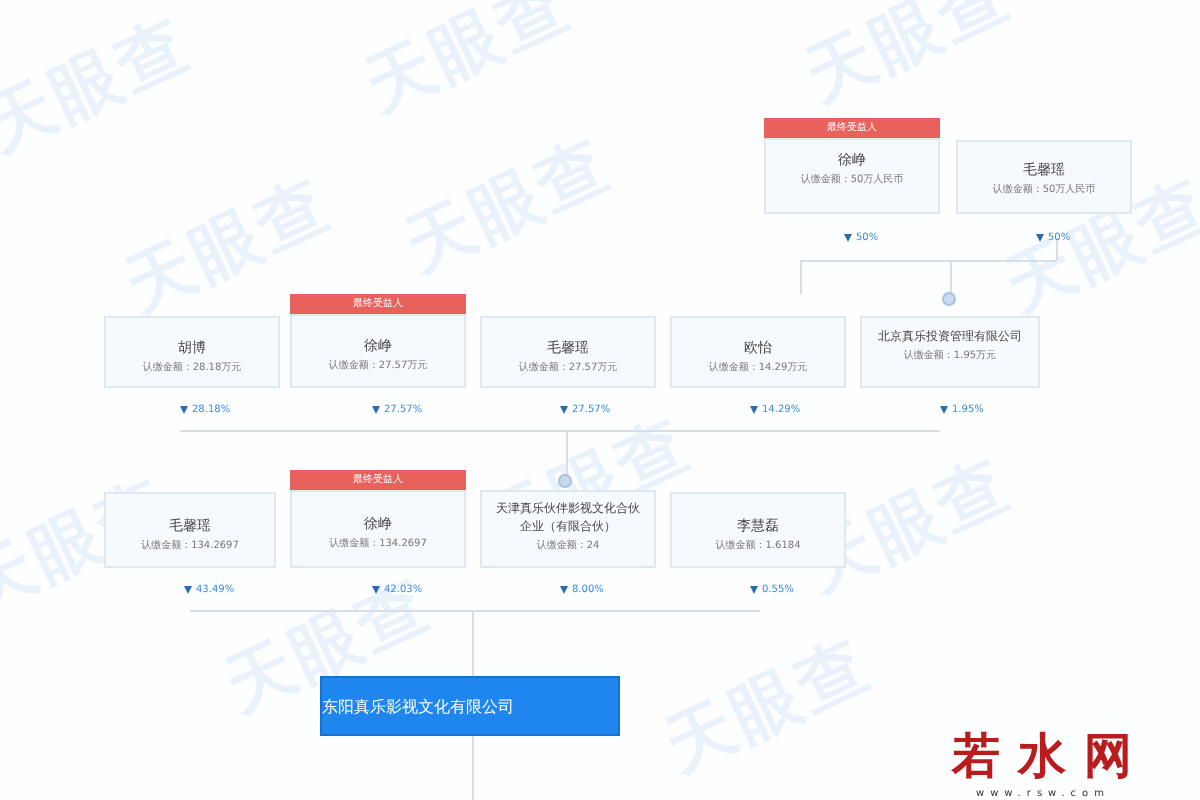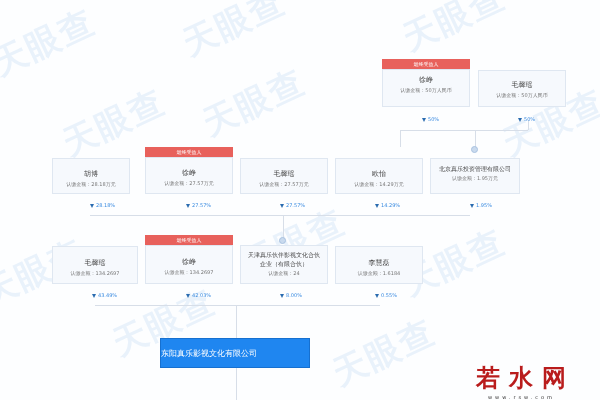--- a/index.html
+++ b/index.html
@@ -59,21 +59,21 @@
   <div class="amt">认缴金额：50万人民币</div>
 </div>
 <div class="pct" style="left:422px;top:116px;"><span class="arr"></span><span>50%</span></div>
 
 <div class="node" style="left:478px;top:70px;width:88px;height:37px;">
   <div class="name" style="margin-top:10px;">毛馨瑶</div>
   <div class="amt">认缴金额：50万人民币</div>
 </div>
 <div class="pct" style="left:518px;top:116px;"><span class="arr"></span><span>50%</span></div>
 
-<div class="node" style="left:52px;top:158px;width:78px;height:36px;">
+<div class="node" style="left:52px;top:158px;width:88px;height:36px;">
   <div class="name" style="margin-top:11px;">胡博</div>
   <div class="amt">认缴金额：28.18万元</div>
 </div>
 <div class="pct" style="left:90px;top:202px;"><span class="arr"></span><span>28.18%</span></div>
 
 <div class="tag" style="left:145px;top:147px;width:88px;">最终受益人</div>
 <div class="node" style="left:145px;top:157px;width:88px;height:37px;">
   <div class="name" style="margin-top:11px;">徐峥</div>
   <div class="amt">认缴金额：27.57万元</div>
 </div>

